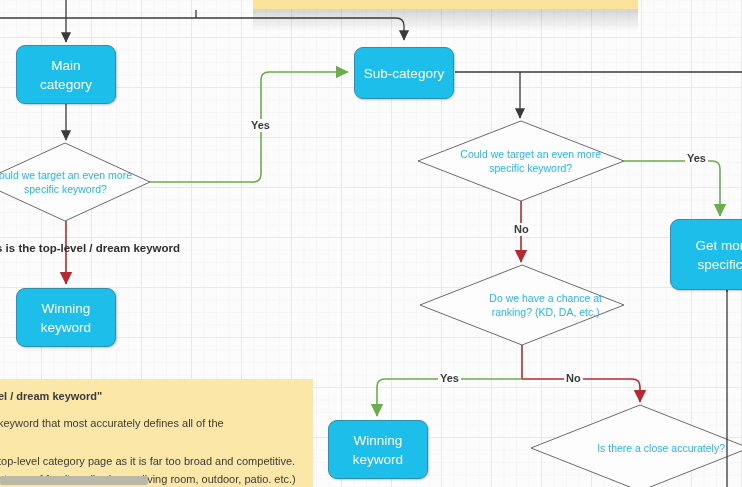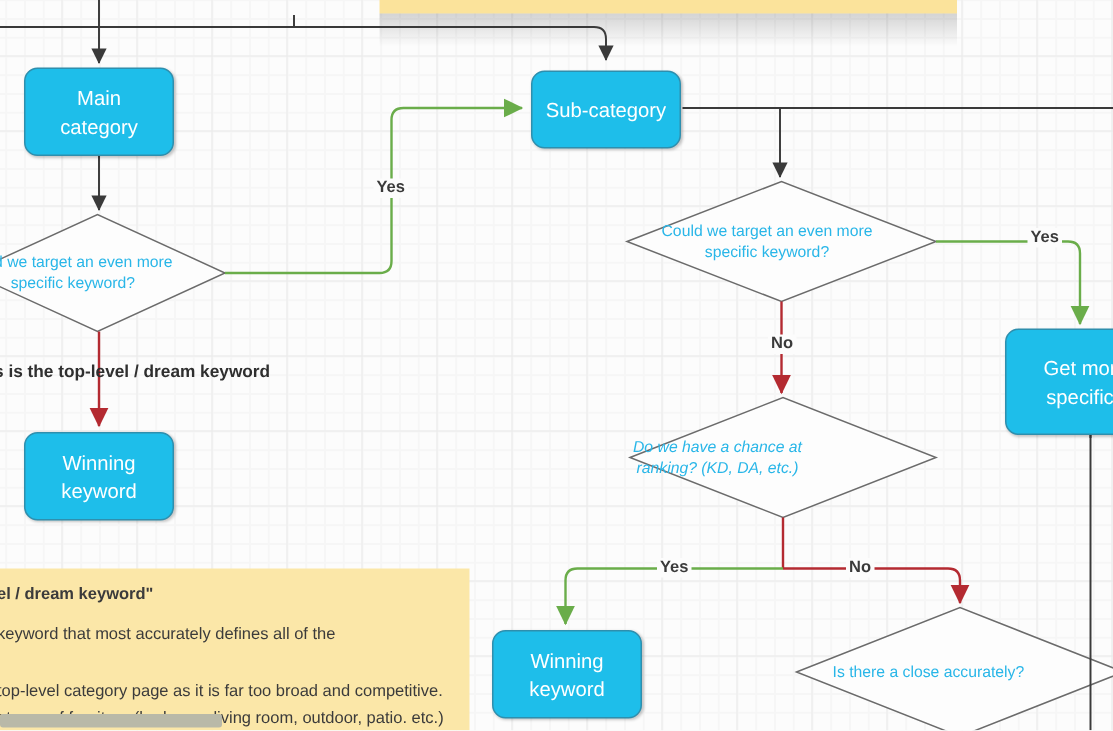--- a/index.html
+++ b/index.html
@@ -44,21 +44,21 @@
     box-shadow: 1px 1px 2px rgba(0,0,0,0.22);
   }
   .node-diamond-label {
     position: absolute;
     color: #29b6e8;
     font-size: 10.5px;
     line-height: 14px;
     text-align: center;
     display: flex;
     align-items: center;
-    justify-content: flex-start;
+    justify-content: flex-end;
     box-sizing: border-box;
     pointer-events: none;
   }
   .edge-label {
     position: absolute;
     font-size: 11px;
     color: #3a3a3a;
     background: #fcfcfc;
     padding: 0 2px;
     line-height: 13px;
@@ -175,21 +175,21 @@
   <div class="node-diamond-label" style="left:-18px; top:164px; width:150px; height:36px;">
     <span style="white-space:pre-line;">ould we target an even more
 specific keyword?</span>
   </div>
 
   <div class="node-diamond-label" style="left:441px; top:143px; width:160px; height:36px;">
     <span style="white-space:pre-line;">Could we target an even more
 specific keyword?</span>
   </div>
 
-  <div class="node-diamond-label" style="left:422px; top:287px; width:160px; height:36px;font-style:italic;">
+  <div class="node-diamond-label" style="left:442px; top:287px; width:160px; height:36px;">
     <span style="white-space:pre-line;">Do we have a chance at
 ranking? (KD, DA, etc.)</span>
   </div>
 
   <div class="node-diamond-label" style="left:555px; top:438px; width:170px; height:20px;">
     <span style="white-space:pre-line;">Is there a close accurately?</span>
   </div>
 
   <div class="edge-label" style="left:249px; top:119px;">
     <span>Yes</span>

